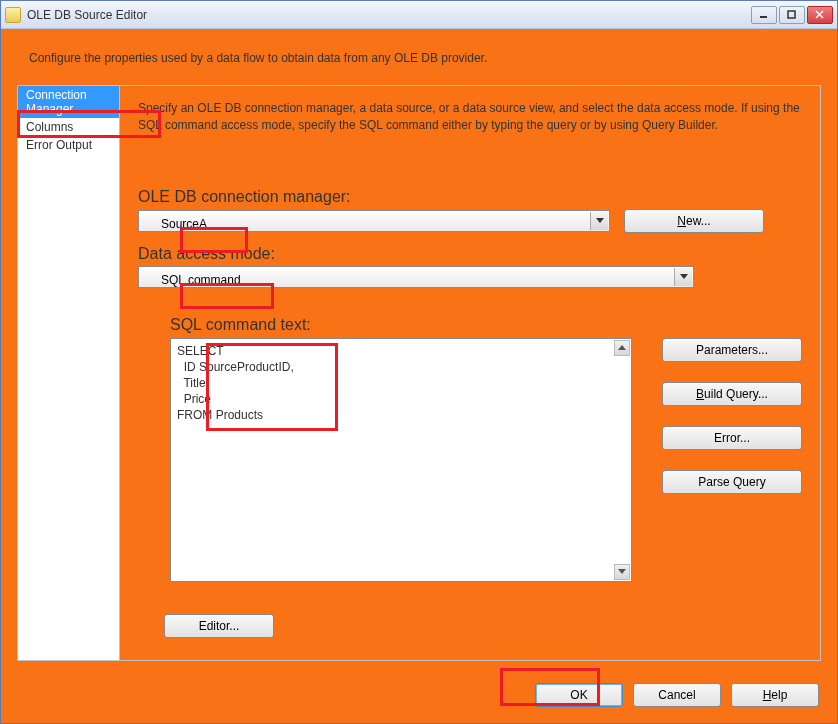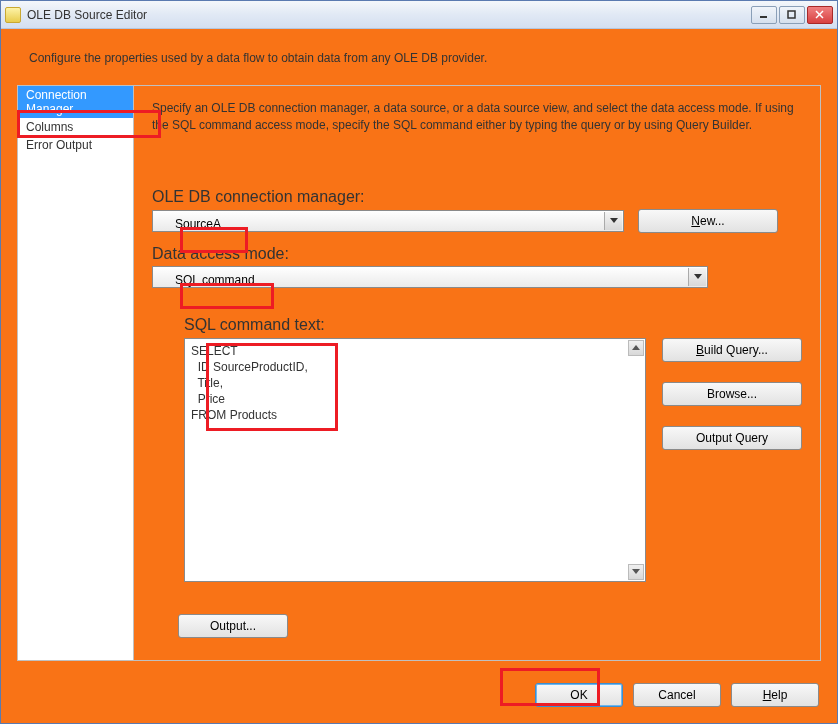--- a/index.html
+++ b/index.html
@@ -151,21 +151,21 @@
       font-size: 12px;
       cursor: pointer;
       display: inline-flex;
       align-items: center;
       justify-content: center;
       min-width: 140px;
     }
     .btn.new { min-width: 140px; }
     .sql-area {
       display: flex;
-      gap: 16px;
+      gap: 30px;
       margin-top: 4px;
     }
     .textarea-wrap {
       width: 462px;
       height: 244px;
       border: 1px solid #8a8a8a;
       background: #fff;
       padding: 4px 6px;
       position: relative;
     }
@@ -306,36 +306,39 @@
 FROM Products</div>
             <div class="scroll-up">
                 <div class="tri-up"></div>
               </div>
             <div class="scroll-down">
                 <div class="tri-down-sm"></div>
               </div>
           </div>
           <div class="sql-side-btns">
             <button class="btn">
+                <span>Parameters...</span>
+              </button>
+            <button class="btn">
                 <span class="u">B</span>
                 <span>uild Query...</span>
               </button>
             <button class="btn">
-                <span>Browse...</span>
+                <span>Error...</span>
               </button>
             <button class="btn">
-                <span>Output Query</span>
+                <span>Parse Query</span>
               </button>
           </div>
         </div>
       </div>
 
       <div class="preview-row">
         <button class="btn preview">
-            <span>Output...</span>
+            <span>Editor...</span>
           </button>
       </div>
     </div>
   </div>
 
   <div class="bottom-bar">
     <button class="btn dlg ok">
         <span>OK</span>
       </button>
     <button class="btn dlg">

